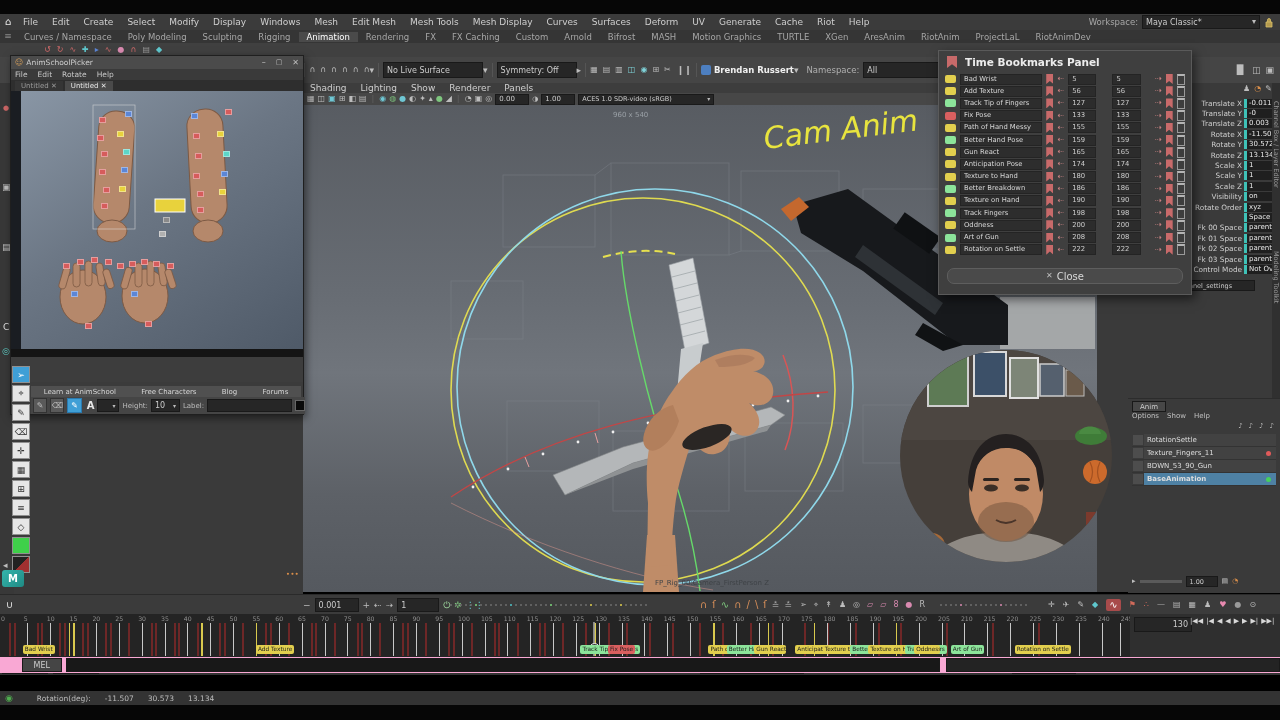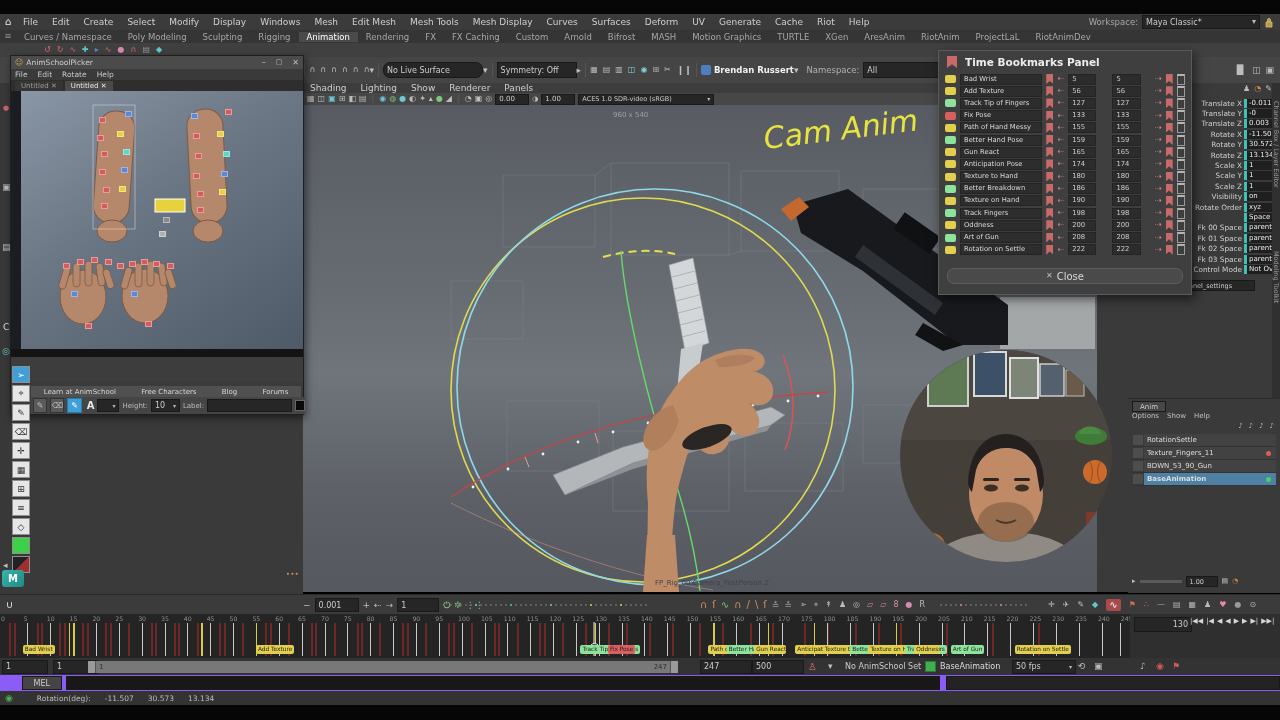--- a/index.html
+++ b/index.html
@@ -130,21 +130,21 @@
     <div id="snap-icons" style="display:flex;gap:5px;">
         <span class="g" style="font-size: 8px; color: rgb(189, 189, 189);">∩</span>
         <span class="g" style="font-size: 8px; color: rgb(189, 189, 189);">∩</span>
         <span class="g" style="font-size: 8px; color: rgb(189, 189, 189);">∩</span>
         <span class="g" style="font-size: 8px; color: rgb(189, 189, 189);">∩</span>
         <span class="g" style="font-size: 8px; color: rgb(189, 189, 189);">∩</span>
         <span class="g" style="font-size: 8px; color: rgb(189, 189, 189);">∩</span>
       </div>
     <span class="g">▾</span>
     <div class="vdiv"></div>
-    <span class="fld" style="width:92px;height:14px;border-radius:7px;">No Live Surface</span>
+    <span class="fld" style="width:92px;height:14px;">No Live Surface</span>
     <span class="g">▾</span>
     <div class="vdiv"></div>
     <span class="fld" style="width:72px;height:14px;">Symmetry: Off</span>
     <span class="g">▸</span>
     <div class="vdiv"></div>
     <div id="render-icons" style="display:flex;gap:5px;">
         <span class="g" style="font-size: 8px; color: rgb(189, 189, 189);">▦</span>
         <span class="g" style="font-size: 8px; color: rgb(189, 189, 189);">▤</span>
         <span class="g" style="font-size: 8px; color: rgb(189, 189, 189);">▥</span>
         <span class="g" style="font-size: 8px; color: rgb(127, 210, 216);">◫</span>
@@ -1125,21 +1125,21 @@
       <span>50 fps</span>
         <span class="g" style="font-size:6px;">▾</span>
     </span>
     <span class="g" style="position:absolute;left:1078px;">⟲</span>
     <span class="g" style="position:absolute;left:1094px;">▣</span>
     <span class="g" style="position:absolute;left:1140px;">♪</span>
     <span class="g" style="position:absolute;left:1156px;color:#d05a5a;">◉</span>
     <span class="g" style="position:absolute;left:1172px;color:#d05a5a;">⚑</span>
   </div>
 
-  <div class="bar" style="top:675px;height:16px;background:#8b5cf6;display:flex;align-items:center;">
+  <div class="bar" style="top:657px;height:16px;background:#f9a8d4;display:flex;align-items:center;">
     <span class="fld" style="margin-left:22px;width:32px;height:12px;background:#454545;justify-content:center;">MEL</span>
     <span class="fld" style="margin-left:4px;width:876px;height:12px;background:#181818;"></span>
     <span class="fld" style="margin-left:6px;width:330px;height:12px;background:#232323;"></span>
   </div>
 
   <div class="bar" style="top:691px;height:14px;background:#333333;display:flex;align-items:center;">
     <span class="g" style="margin-left:5px;color:#4fae4f;font-size:9px;">◉</span>
     <span style="margin-left:24px;font-size:7.5px;color:#bcbcbc;">Rotation(deg):</span>
     <span style="margin-left:14px;font-size:7.5px;color:#bcbcbc;">-11.507</span>
     <span style="margin-left:14px;font-size:7.5px;color:#bcbcbc;">30.573</span>

